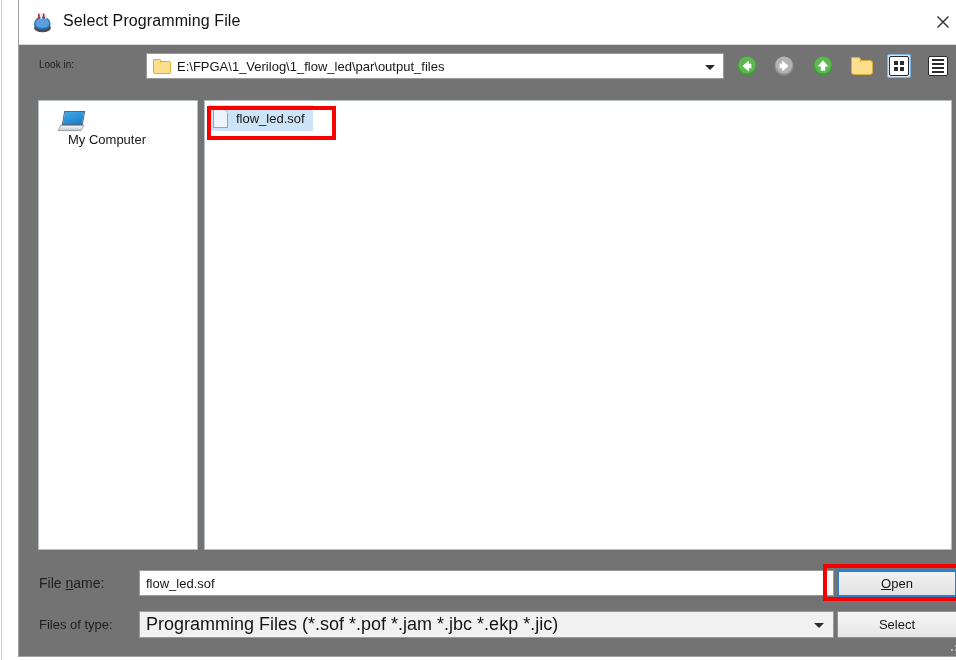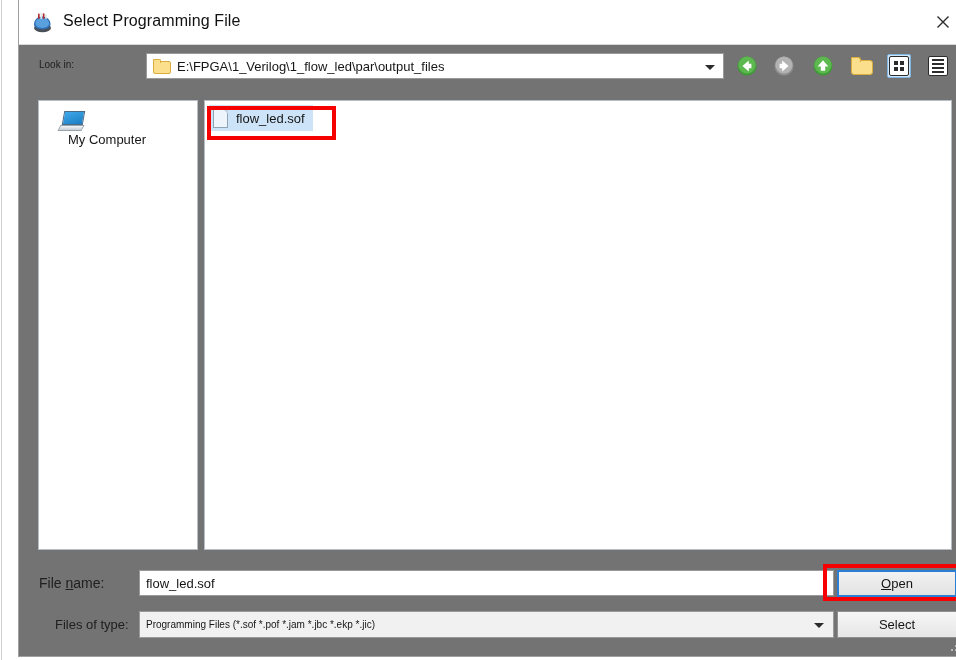--- a/index.html
+++ b/index.html
@@ -330,37 +330,36 @@
     color: #151515;
     padding: 0 6px;
     outline: none;
   }
   #filetype-label {
     position: absolute;
     left: 20px;
     top: 617px;
     font-size: 13px;
     color: #202020;
-    margin-left: 16px;
   }
   #filetype-combo {
     position: absolute;
     left: 120px;
     top: 611px;
     width: 695px;
     height: 27px;
     background: #f1f1f1;
     border: 1px solid #9a9a9a;
     box-sizing: border-box;
     display: flex;
     align-items: center;
     padding-left: 6px;
   }
   #filetype-value {
-    font-size: 10px;
+    font-size: 18px;
     color: #151515;
     white-space: nowrap;
   }
   #filetype-arrow {
     position: absolute;
     right: 9px;
     top: 11px;
     width: 0; height: 0;
     border-left: 5px solid transparent;
     border-right: 5px solid transparent;

